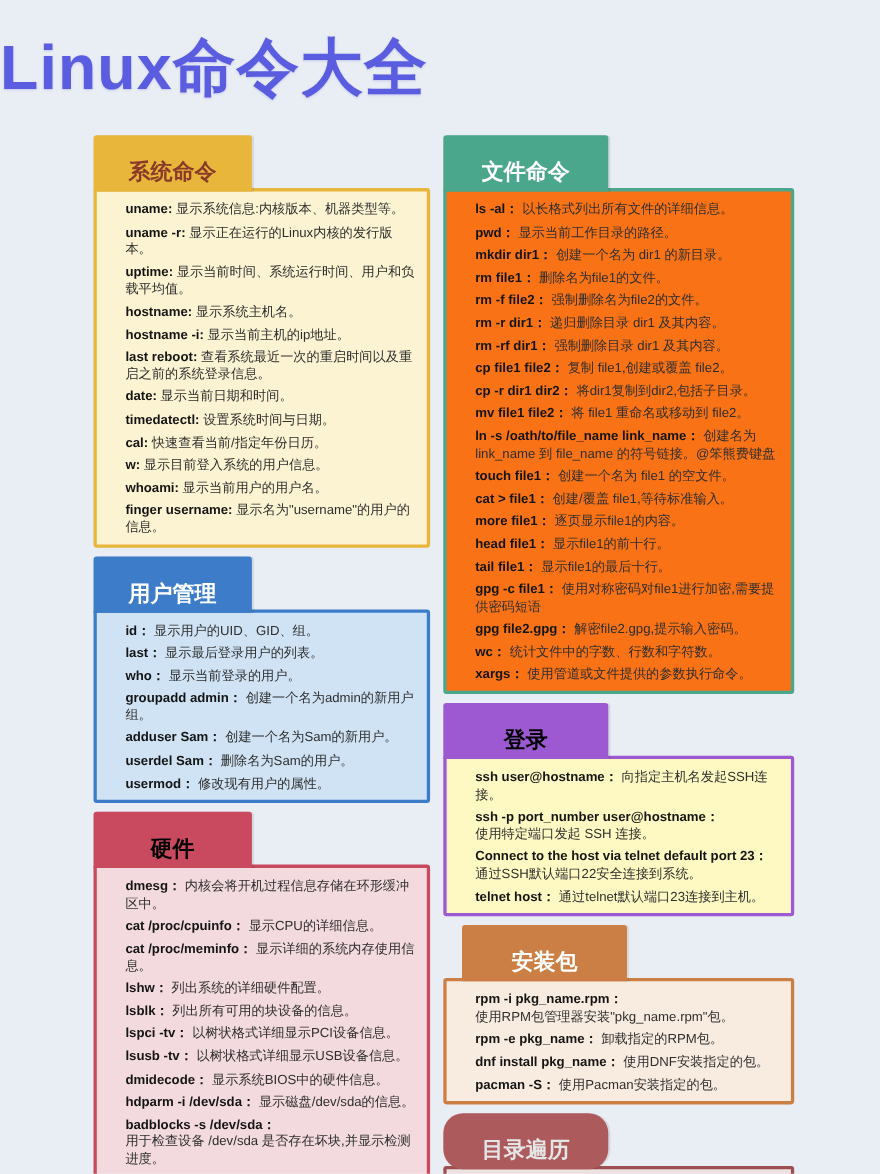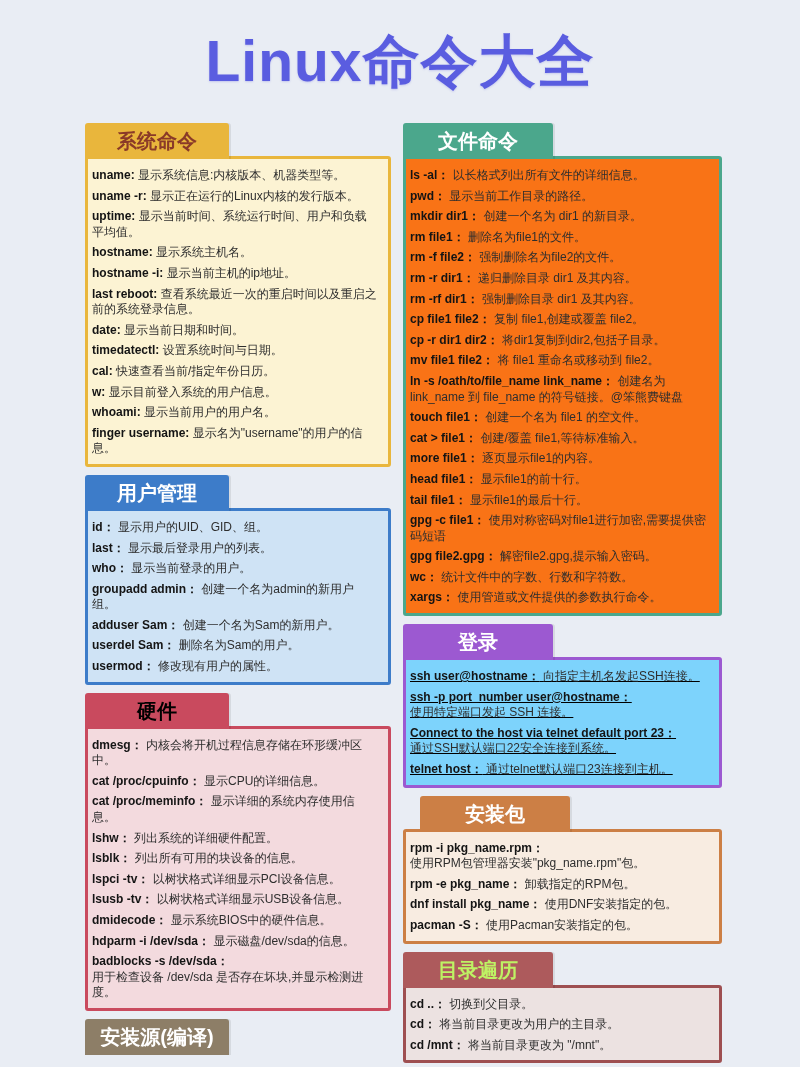--- a/index.html
+++ b/index.html
@@ -3,21 +3,20 @@
 <meta charset="utf-8">
 <style>
   html,body{margin:0;padding:0;}
   body{
     width:800px;height:1067px;overflow:hidden;
     background:#e9edf4;
     font-family:"Liberation Sans","DejaVu Sans",sans-serif;
     -webkit-font-smoothing:antialiased;
   }
   .page-title{
-    text-align:center;
     font-size:57px;
     font-weight:bold;
     color:#5a5de0;
     margin:24px 0 22px 0;
     letter-spacing:1px;
     text-shadow:0 1px 2px rgba(90,93,224,0.25);
   }
   .columns{
     display:flex;
     padding:0 78px 0 85px;
@@ -31,32 +30,32 @@
   .tab{
     display:inline-block;
     position:relative;
     z-index:2;
     width:47%;
     min-width:128px;
     box-sizing:border-box;
     text-align:center;
     font-size:20px;
     font-weight:bold;
-    padding:5px 6px 4px 6px;
+    padding:20px 6px 4px 6px;
     border-radius:3px 3px 0 0;
     margin-bottom:-3px;
     box-shadow:2px 0 0 rgba(0,0,0,0.08);
   }
   .box{
     position:relative;
     z-index:1;
     box-sizing:border-box;
     border:3px solid;
     border-radius:3px;
-    padding:9px 10px 7px 4px;
+    padding:9px 10px 7px 26px;
   }
   .entry{
     margin:0 0 5px 0;
     font-size:12px;
     line-height:1.3;
     color:#2b2b2b;
   }
   .entry:last-child{margin-bottom:0;}
   .cmd{font-weight:bold;color:#141414;}
   .desc{color:#2e2e2e;}
@@ -121,31 +120,31 @@
           <p class="entry"><span class="cmd">touch file1：</span> <span class="desc">创建一个名为 file1 的空文件。</span></p>
           <p class="entry"><span class="cmd">cat &gt; file1：</span> <span class="desc">创建/覆盖 file1,等待标准输入。</span></p>
           <p class="entry"><span class="cmd">more file1：</span> <span class="desc">逐页显示file1的内容。</span></p>
           <p class="entry"><span class="cmd">head file1：</span> <span class="desc">显示file1的前十行。</span></p>
           <p class="entry"><span class="cmd">tail file1：</span> <span class="desc">显示file1的最后十行。</span></p>
           <p class="entry"><span class="cmd">gpg -c file1：</span> <span class="desc">使用对称密码对file1进行加密,需要提供密码短语</span></p>
           <p class="entry"><span class="cmd">gpg file2.gpg：</span> <span class="desc">解密file2.gpg,提示输入密码。</span></p>
           <p class="entry"><span class="cmd">wc：</span> <span class="desc">统计文件中的字数、行数和字符数。</span></p>
           <p class="entry"><span class="cmd">xargs：</span> <span class="desc">使用管道或文件提供的参数执行命令。</span></p>
         </div></div>
-      <div class="section"><div class="tab" style="background: rgb(156, 89, 209); color: #ffffff;">登录</div><div class="box" style="background: #7dd3fc; border-color: rgb(156, 89, 209); text-decoration: underline;">
+      <div class="section"><div class="tab" style="background: rgb(156, 89, 209); color: #000000;">登录</div><div class="box" style="background: #fef9c3; border-color: rgb(156, 89, 209);">
           <p class="entry"><span class="cmd">ssh user@hostname：</span> <span class="desc">向指定主机名发起SSH连接。</span></p>
           <p class="entry"><span class="cmd">ssh -p port_number user@hostname：</span><br><span class="desc">使用特定端口发起 SSH 连接。</span></p>
           <p class="entry"><span class="cmd">Connect to the host via telnet default port 23：</span><br><span class="desc">通过SSH默认端口22安全连接到系统。</span></p>
           <p class="entry"><span class="cmd">telnet host：</span> <span class="desc">通过telnet默认端口23连接到主机。</span></p>
         </div></div>
       <div class="section"><div class="tab" style="background: rgb(204, 127, 69); color: rgb(255, 255, 255); margin-left: 17px;">安装包</div><div class="box" style="background: rgb(248, 236, 225); border-color: rgb(204, 127, 69);">
           <p class="entry"><span class="cmd">rpm -i pkg_name.rpm：</span><br><span class="desc">使用RPM包管理器安装"pkg_name.rpm"包。</span></p>
           <p class="entry"><span class="cmd">rpm -e pkg_name：</span> <span class="desc">卸载指定的RPM包。</span></p>
           <p class="entry"><span class="cmd">dnf install pkg_name：</span> <span class="desc">使用DNF安装指定的包。</span></p>
           <p class="entry"><span class="cmd">pacman -S：</span> <span class="desc">使用Pacman安装指定的包。</span></p>
         </div></div>
-      <div class="section"><div class="tab" style="background: rgb(173, 90, 92); color: #bef264;">目录遍历</div><div class="box" style="background: rgb(236, 226, 225); border-color: rgb(158, 79, 81);">
+      <div class="section"><div class="tab" style="background: rgb(173, 90, 92); color: #e5e5e5; border-radius: 18px;">目录遍历</div><div class="box" style="background: rgb(236, 226, 225); border-color: rgb(158, 79, 81);">
           <p class="entry"><span class="cmd">cd ..：</span> <span class="desc">切换到父目录。</span></p>
           <p class="entry"><span class="cmd">cd：</span> <span class="desc">将当前目录更改为用户的主目录。</span></p>
           <p class="entry"><span class="cmd">cd /mnt：</span> <span class="desc">将当前目录更改为 "/mnt"。</span></p>
         </div></div>
     </div>
 </div>
 
 </body></html>

